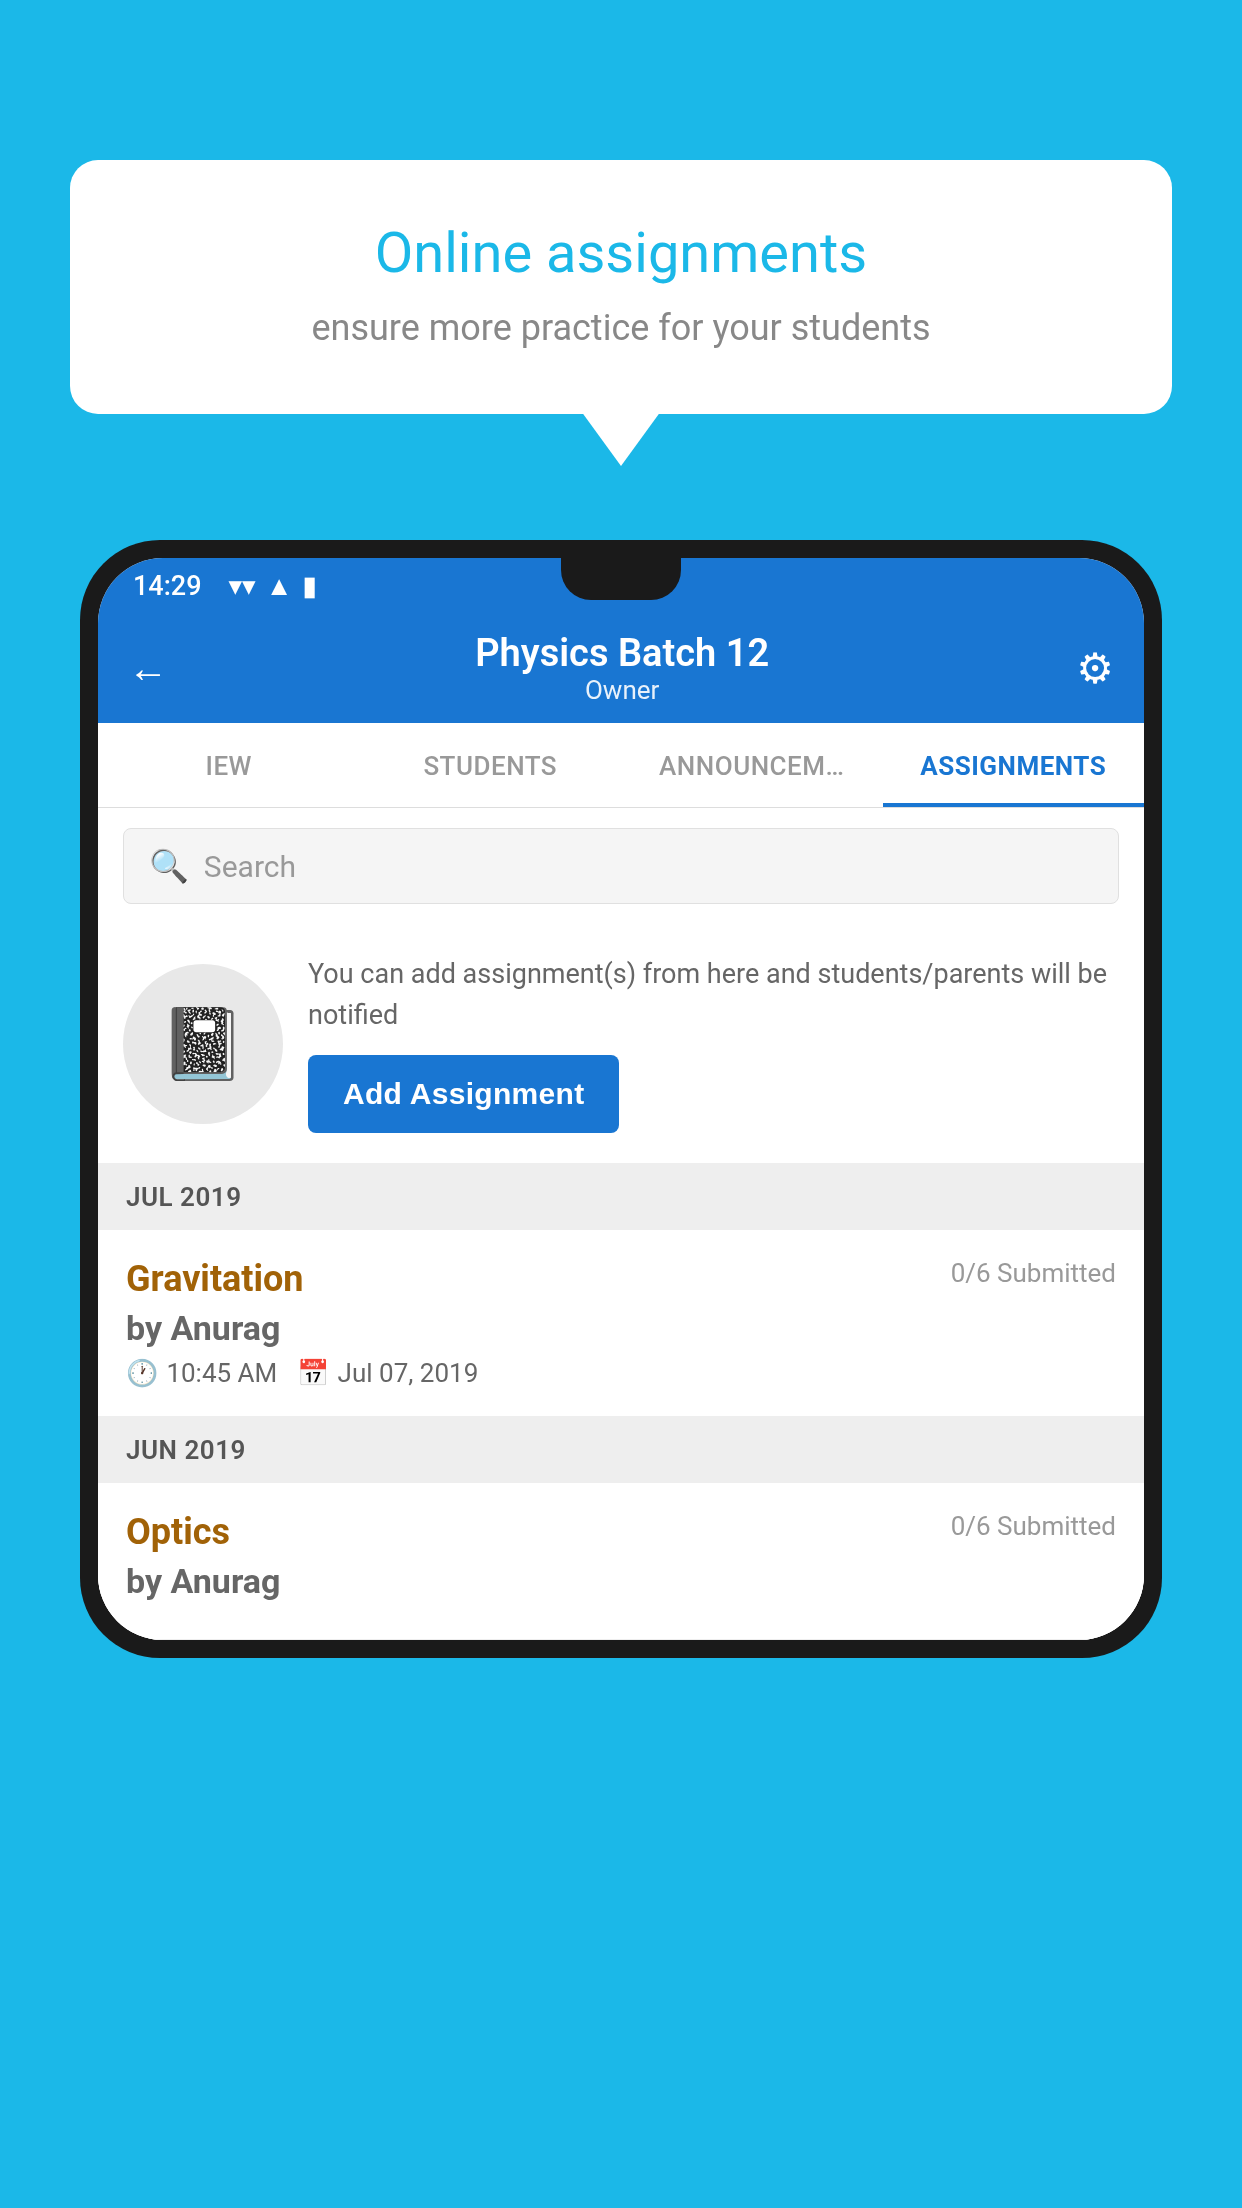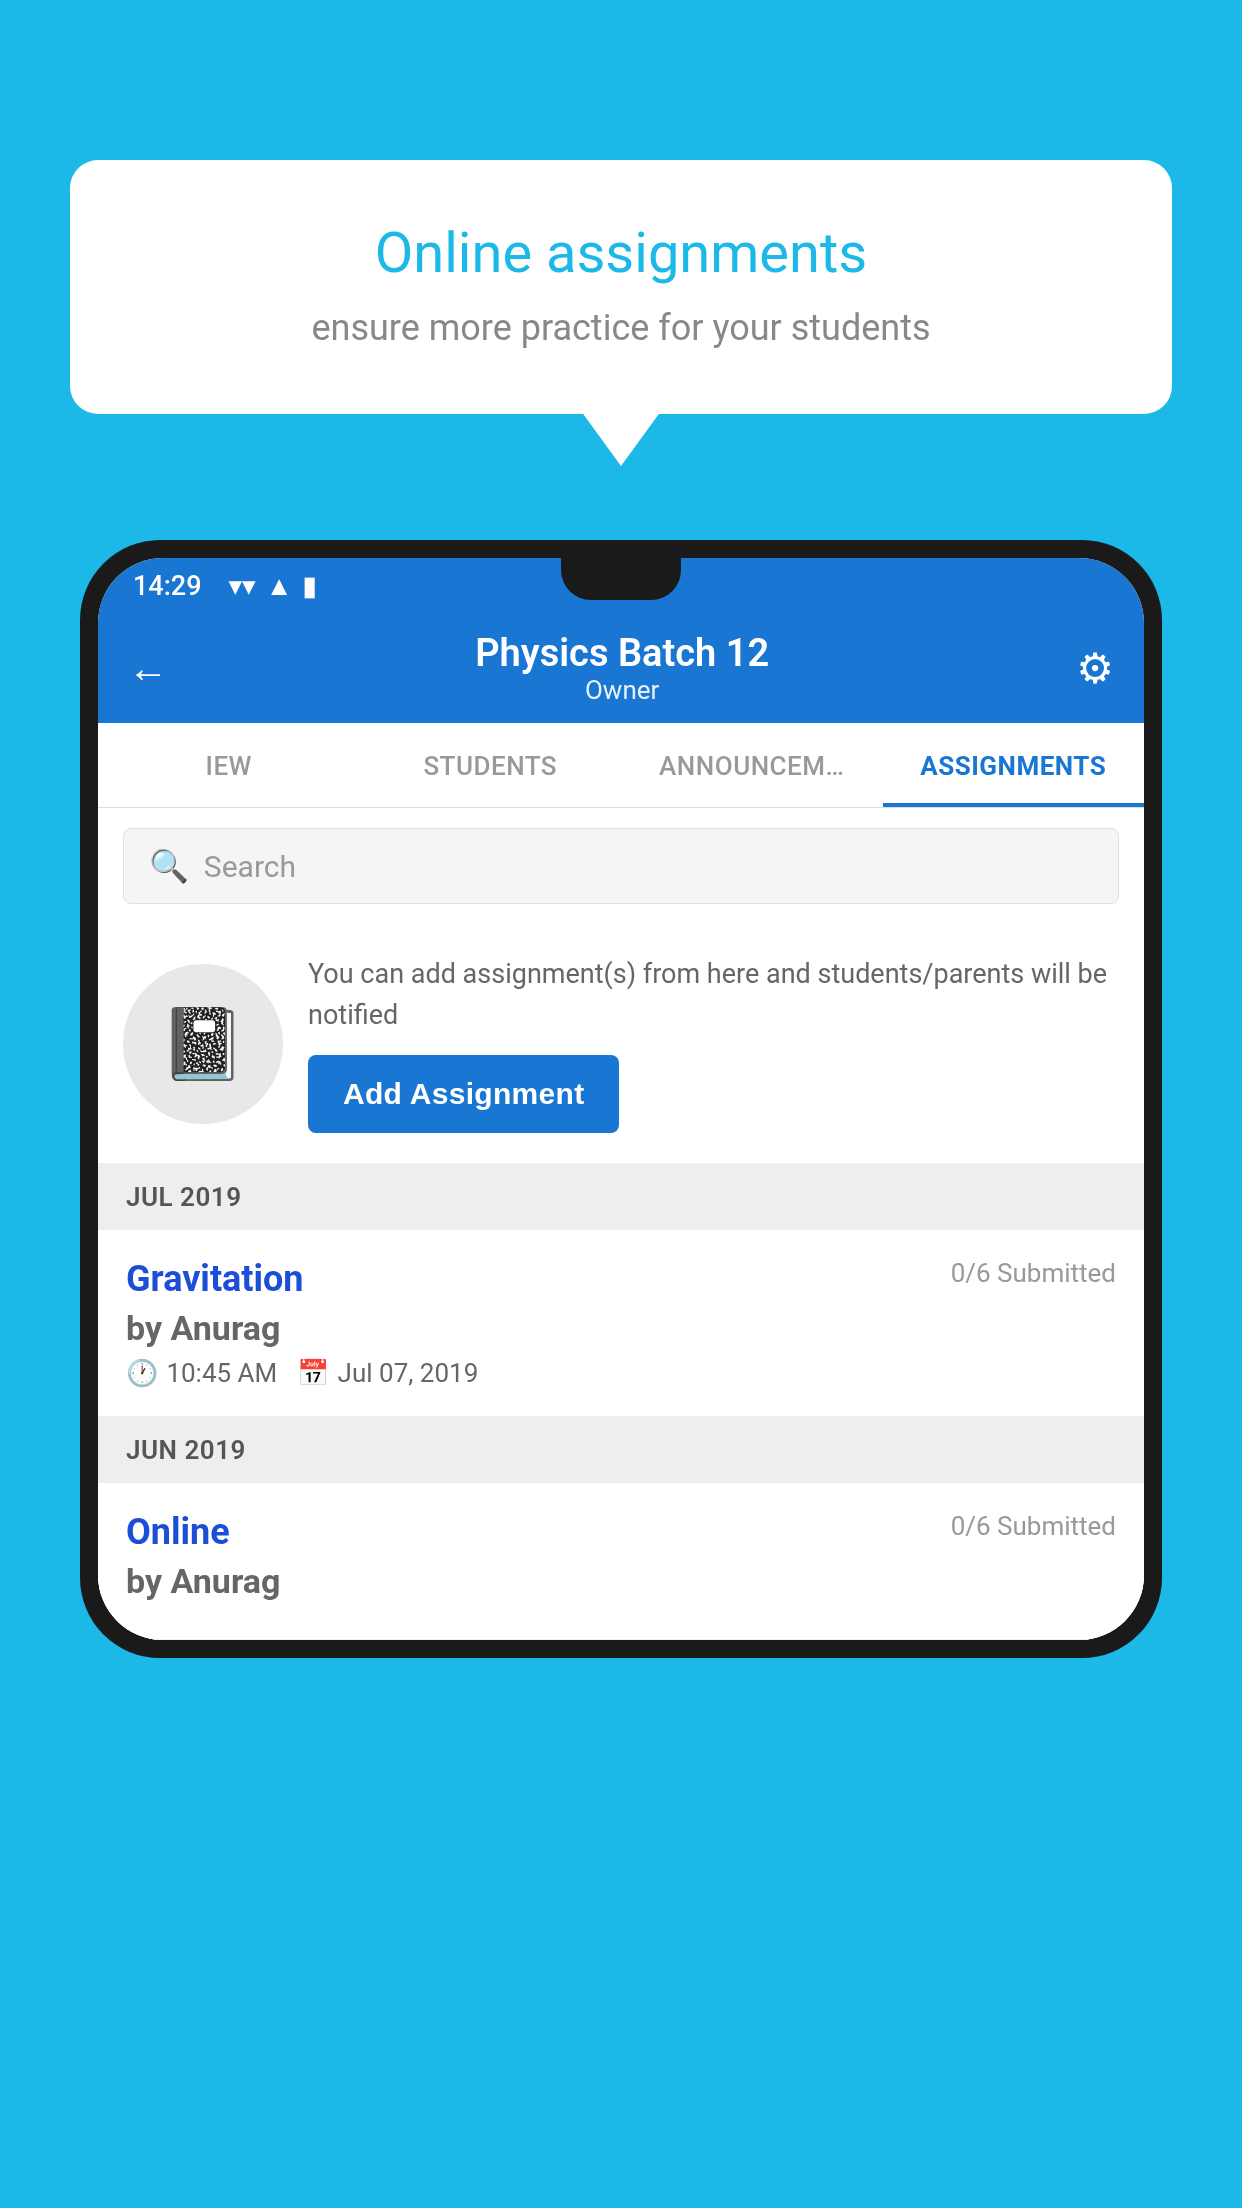--- a/index.html
+++ b/index.html
@@ -247,21 +247,21 @@
     }
     .assignment-row-top {
       display: flex;
       justify-content: space-between;
       align-items: flex-start;
       margin-bottom: 8px;
     }
     .assignment-name {
       font-size: 36px;
       font-weight: 700;
-      color: #1d4ed8;
+      color: #a16207;
     }
     .assignment-submitted {
       font-size: 26px;
       color: #999;
     }
     .assignment-by {
       font-size: 34px;
       color: #666;
       margin-bottom: 10px;
       font-weight: bold;
@@ -360,21 +360,21 @@
               <span>Jul 07, 2019</span>
             </div>
           </div>
         </div>
 
         <div class="section-header">
           <span>JUN 2019</span>
         </div>
         <div class="assignment-item">
           <div class="assignment-row-top">
-            <span class="assignment-name">Online</span>
+            <span class="assignment-name">Optics</span>
             <span class="assignment-submitted">0/6 Submitted</span>
           </div>
           <div class="assignment-by">by Anurag</div>
         </div>
 
       </div>
     </div>
   </div>
 </div>
 

